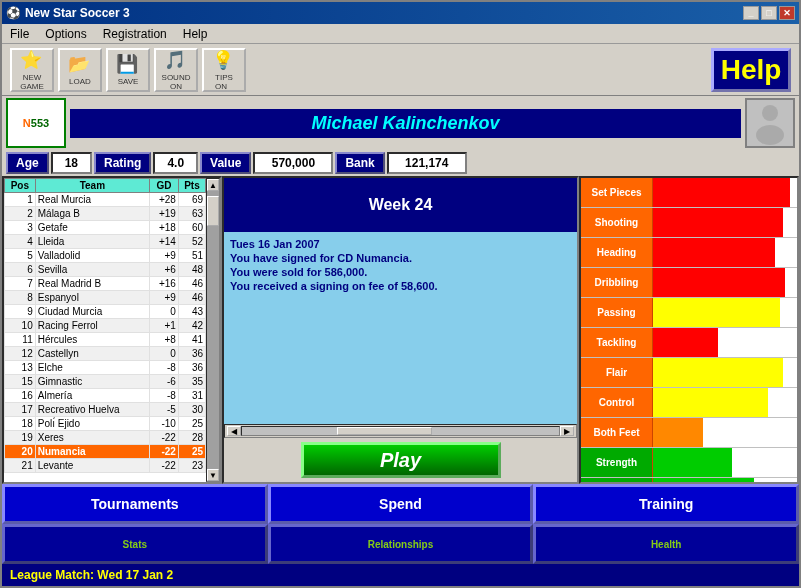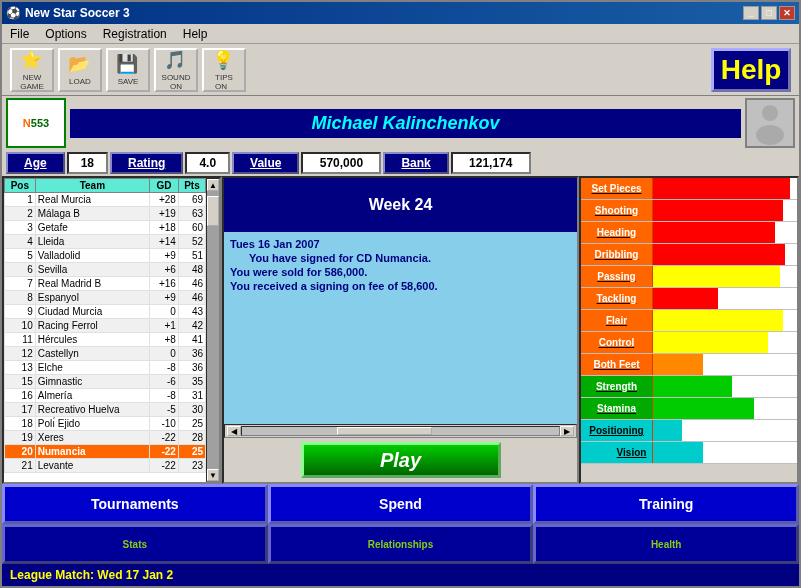--- a/index.html
+++ b/index.html
@@ -105,25 +105,24 @@
     #stats-bar {
       background: #d4d0c8;
       display: flex;
       align-items: center;
       padding: 2px 4px;
       gap: 2px;
     }
     .stat-label {
       background: #000080;
       color: white;
-      padding: 2px 16px;
+      padding: 2px 8px;
       font-size: 12px;
       font-weight: bold;
       border: 2px outset #8888cc;
-      text-decoration: underline;
     }
     .stat-value {
       background: white;
       color: black;
       padding: 2px 12px;
       font-size: 12px;
       font-weight: bold;
       border: 2px inset #808080;
       min-width: 40px;
       text-align: center;
@@ -249,23 +248,22 @@
     
     #skills-panel {
       width: 220px;
       background: #d4d0c8;
       border: 2px inset #808080;
       overflow: hidden;
     }
     .skill-row {
       display: flex;
       align-items: flex-start;
-      height: 22px;
+      height: 30px;
       border-bottom: 1px solid #c0c0c0;
-      text-decoration: underline;
     }
     .skill-label {
       width: 72px;
       background: #ff6600;
       color: white;
       font-size: 10px;
       font-weight: bold;
       text-align: center;
       height: 100%;
       display: flex;
@@ -589,21 +587,21 @@
           <div class="vscroll-down">▼</div>
         </div>
       </div>
     </div>
 
     <div id="center-area">
       <div id="week-header">Week 24</div>
       <div id="news-area">
         <div id="news-lines">
             <p style="margin-bottom: 2px;">Tues 16 Jan 2007</p>
-            <p style="margin-bottom: 2px; margin-left: 19px;">You have signed for CD Numancia.</p>
+            <p style="margin-bottom: 2px;">You have signed for CD Numancia.</p>
             <p style="margin-bottom: 2px;">You were sold for 586,000.</p>
             <p style="margin-bottom: 2px;">You received a signing on fee of 58,600.</p>
           </div>
       </div>
       <div id="scrollbar-h">
         <div class="scroll-arrow">◀</div>
         <div class="h-scroll-track">
           <div class="h-scroll-thumb"></div>
         </div>
         <div class="scroll-arrow">▶</div>

